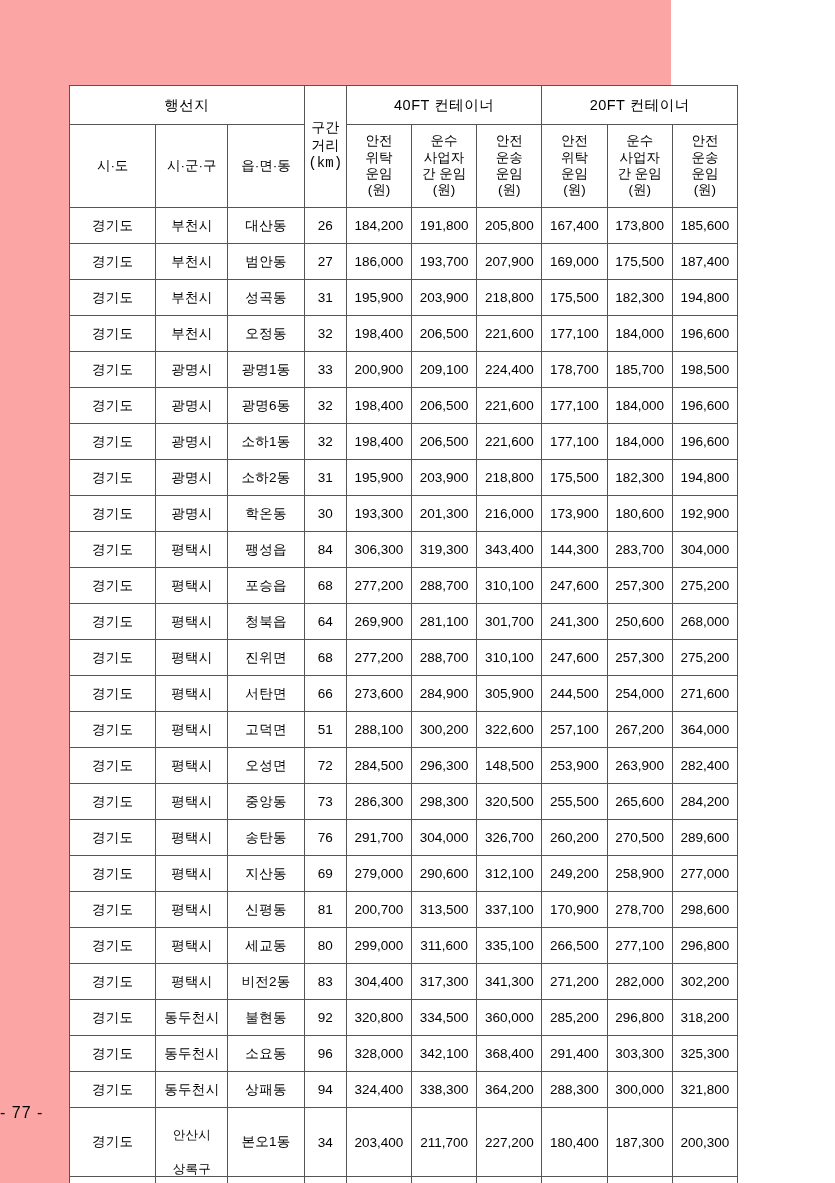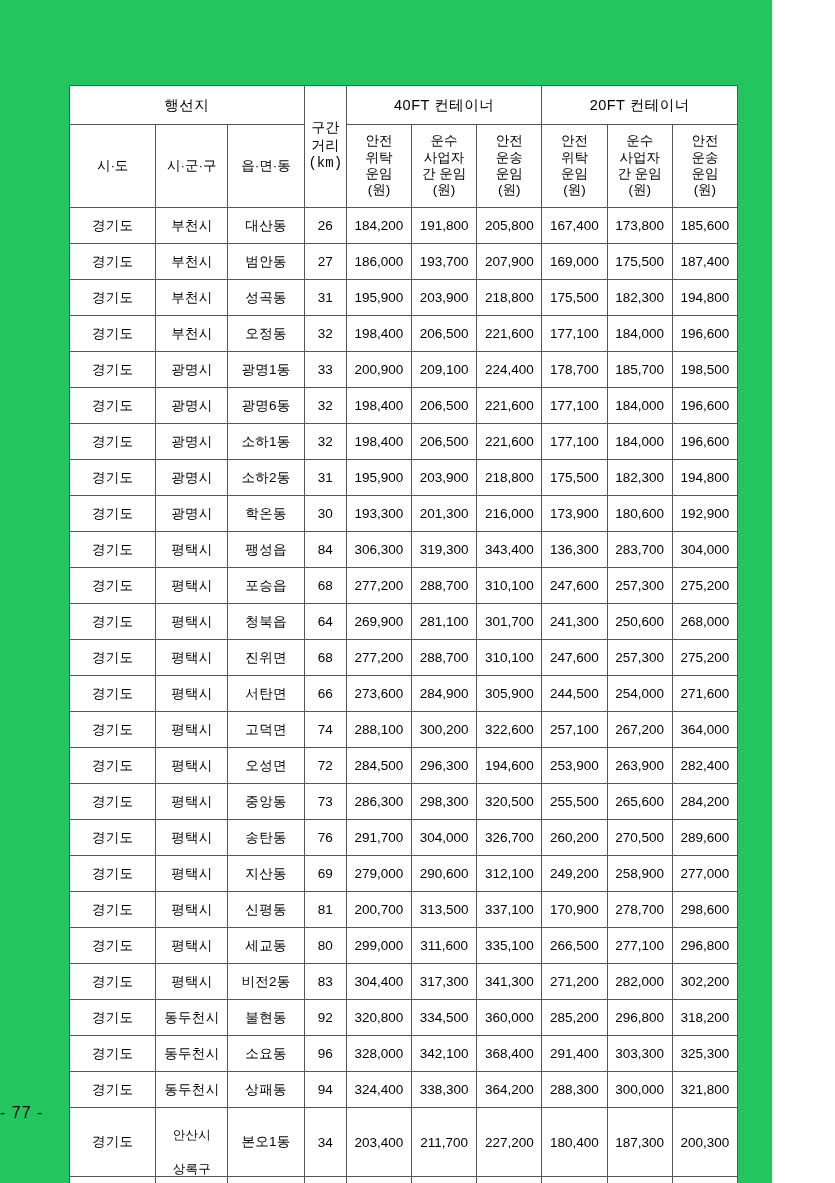--- a/index.html
+++ b/index.html
@@ -14,23 +14,23 @@
     font-family: "Liberation Sans", "DejaVu Sans", sans-serif;
     color: #000000;
     position: relative;
     overflow: hidden;
   }
 
   .page {
     position: absolute;
     left: 0;
     top: 0;
-    width: 772px;
+    width: 671px;
     height: 1183px;
-    background: #22c55e;
+    background: #fca5a5;
   }
 
   .rate-table-wrap {
     position: absolute;
     left: 69px;
     top: 85px;
     width: 669px;
   }
 
   table.rate-table {
@@ -338,21 +338,21 @@
             <td class="c-fare">192,900</td>
           </tr>
           <tr>
             <td class="c-sido">경기도</td>
             <td class="c-sigungu">평택시</td>
             <td class="c-eupmyeondong">팽성읍</td>
             <td class="c-dist">84</td>
             <td class="c-fare">306,300</td>
             <td class="c-fare">319,300</td>
             <td class="c-fare">343,400</td>
-            <td class="c-fare">136,300</td>
+            <td class="c-fare">144,300</td>
             <td class="c-fare">283,700</td>
             <td class="c-fare">304,000</td>
           </tr>
           <tr>
             <td class="c-sido">경기도</td>
             <td class="c-sigungu">평택시</td>
             <td class="c-eupmyeondong">포승읍</td>
             <td class="c-dist">68</td>
             <td class="c-fare">277,200</td>
             <td class="c-fare">288,700</td>
@@ -394,36 +394,36 @@
             <td class="c-fare">284,900</td>
             <td class="c-fare">305,900</td>
             <td class="c-fare">244,500</td>
             <td class="c-fare">254,000</td>
             <td class="c-fare">271,600</td>
           </tr>
           <tr>
             <td class="c-sido">경기도</td>
             <td class="c-sigungu">평택시</td>
             <td class="c-eupmyeondong">고덕면</td>
-            <td class="c-dist">74</td>
+            <td class="c-dist">51</td>
             <td class="c-fare">288,100</td>
             <td class="c-fare">300,200</td>
             <td class="c-fare">322,600</td>
             <td class="c-fare">257,100</td>
             <td class="c-fare">267,200</td>
             <td class="c-fare">364,000</td>
           </tr>
           <tr>
             <td class="c-sido">경기도</td>
             <td class="c-sigungu">평택시</td>
             <td class="c-eupmyeondong">오성면</td>
             <td class="c-dist">72</td>
             <td class="c-fare">284,500</td>
             <td class="c-fare">296,300</td>
-            <td class="c-fare">194,600</td>
+            <td class="c-fare">148,500</td>
             <td class="c-fare">253,900</td>
             <td class="c-fare">263,900</td>
             <td class="c-fare">282,400</td>
           </tr>
           <tr>
             <td class="c-sido">경기도</td>
             <td class="c-sigungu">평택시</td>
             <td class="c-eupmyeondong">중앙동</td>
             <td class="c-dist">73</td>
             <td class="c-fare">286,300</td>

